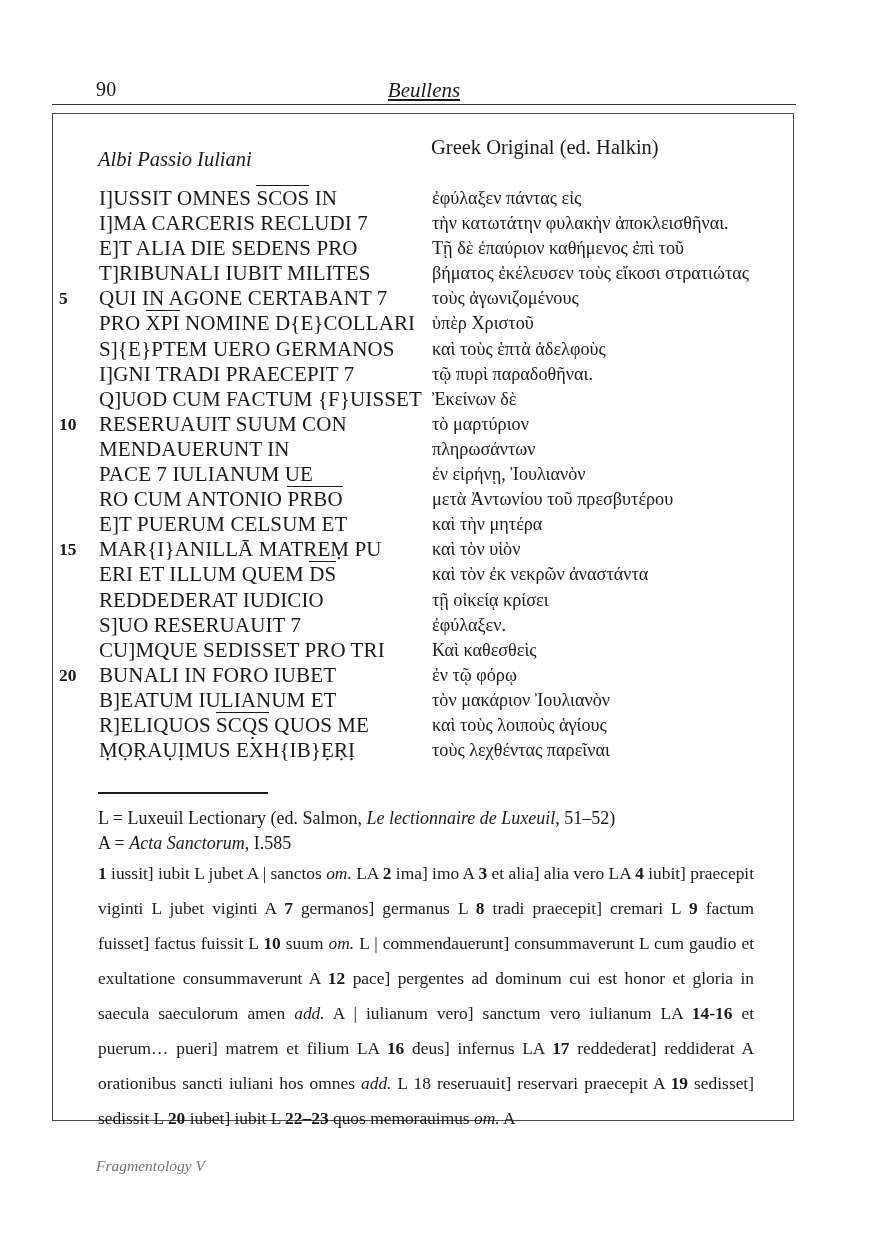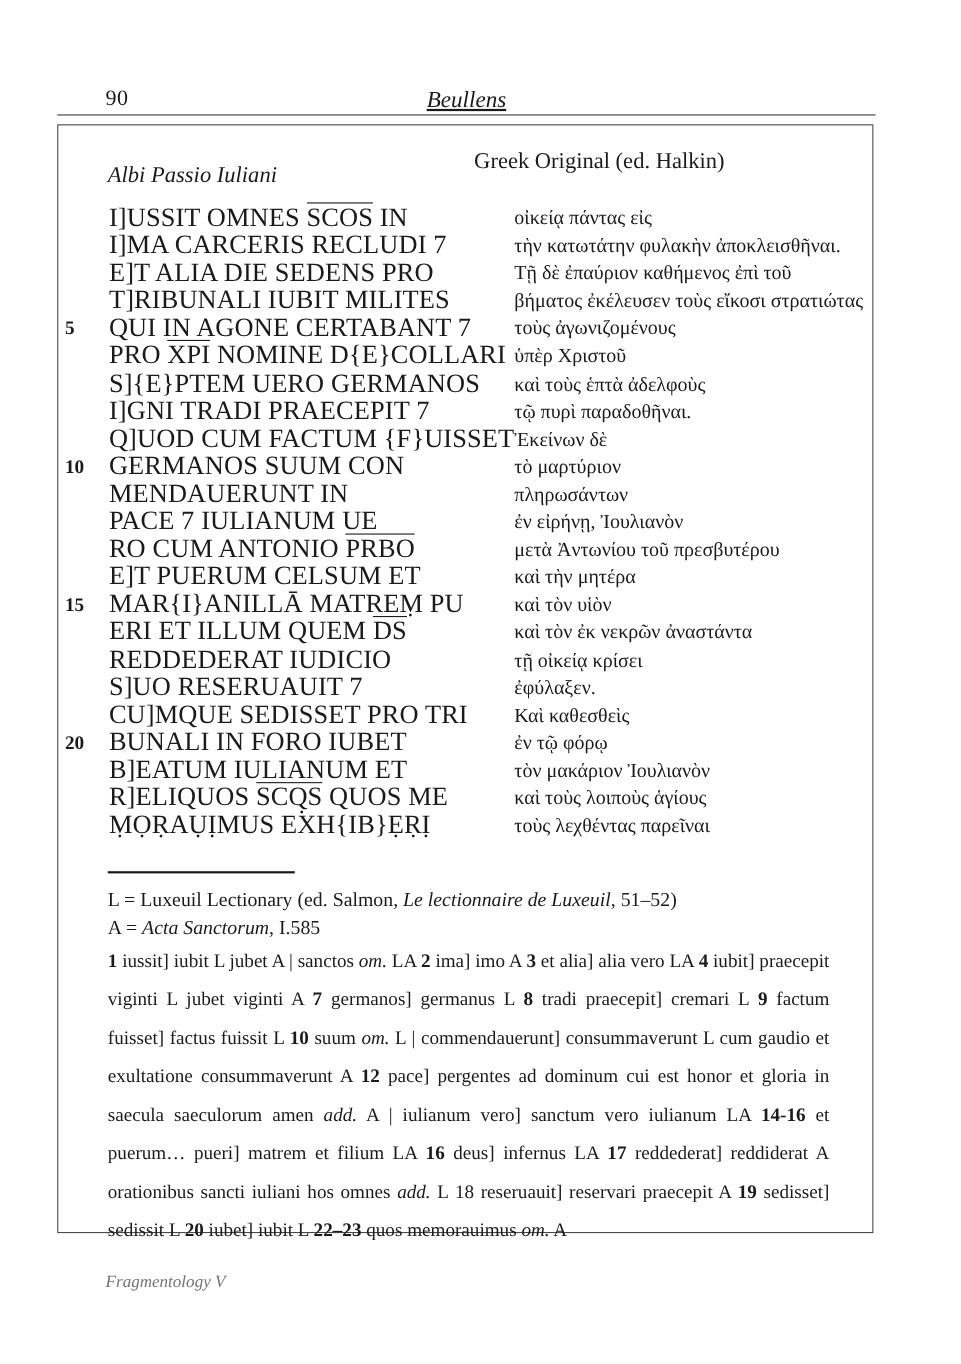--- a/index.html
+++ b/index.html
@@ -103,21 +103,21 @@
   }
   .c-num {
     width: 40px;
     padding-left: 6px !important;
     font-weight: bold;
     font-size: 17.5px;
     text-align: left;
   }
   .c-lat {
     width: 333px;
-    font-size: 24px;
+    font-size: 21px;
     letter-spacing: .1px;
     white-space: nowrap;
   }
   .c-grk {
     font-size: 18.2px;
     white-space: nowrap;
   }
   .ovl {
     border-top: 1.4px solid #1a1a1a;
     padding-top: 0px;
@@ -182,21 +182,21 @@
     <span class="col-head-latin">Albi Passio Iuliani</span>
     <span class="col-head-greek">Greek Original (ed. Halkin)</span>
   </div>
 
   <div class="parallel">
     <table class="ptable">
       <tbody id="lines-body">
           <tr>
             <td class="c-num"></td>
             <td class="c-lat">I]USSIT OMNES <span class="ovl">SCOS</span> IN</td>
-            <td class="c-grk">οἰκείᾳ πάντας εἰς</td>
+            <td class="c-grk">ἐφύλαξεν πάντας εἰς</td>
           </tr>
           <tr>
             <td class="c-num"></td>
             <td class="c-lat">I]MA CARCERIS RECLUDI 7</td>
             <td class="c-grk">τὴν κατωτάτην φυλακὴν ἀποκλεισθῆναι.</td>
           </tr>
           <tr>
             <td class="c-num"></td>
             <td class="c-lat">E]T ALIA DIE SEDENS PRO</td>
             <td class="c-grk">Τῇ δὲ ἐπαύριον καθήμενος ἐπὶ τοῦ</td>
@@ -226,21 +226,21 @@
             <td class="c-lat">I]GNI TRADI PRAECEPIT 7</td>
             <td class="c-grk">τῷ πυρὶ παραδοθῆναι.</td>
           </tr>
           <tr>
             <td class="c-num"></td>
             <td class="c-lat">Q]UOD CUM FACTUM {F}UISSET</td>
             <td class="c-grk">Ἐκείνων δὲ</td>
           </tr>
           <tr>
             <td class="c-num">10</td>
-            <td class="c-lat">GERMANOS SUUM CON</td>
+            <td class="c-lat">RESERUAUIT SUUM CON</td>
             <td class="c-grk">τὸ μαρτύριον</td>
           </tr>
           <tr>
             <td class="c-num"></td>
             <td class="c-lat">MENDAUERUNT IN</td>
             <td class="c-grk">πληρωσάντων</td>
           </tr>
           <tr>
             <td class="c-num"></td>
             <td class="c-lat">PACE 7 IULIANUM UE</td>

